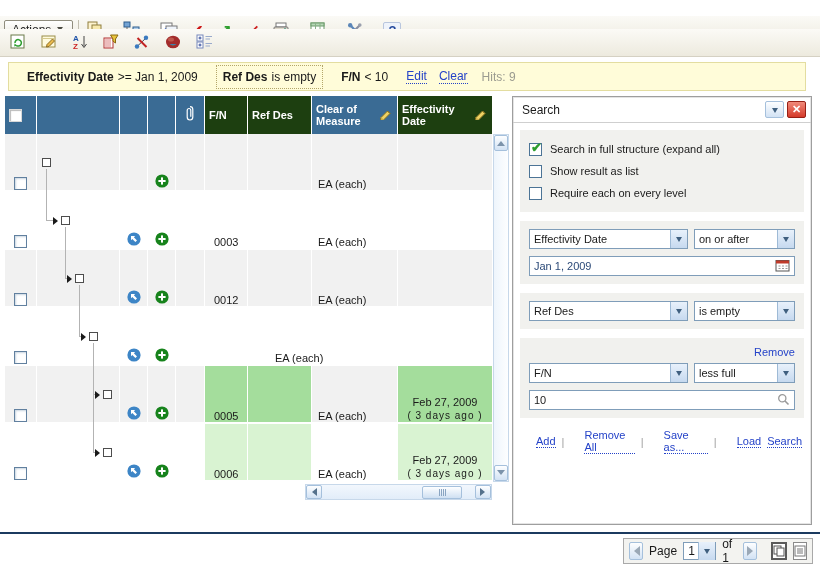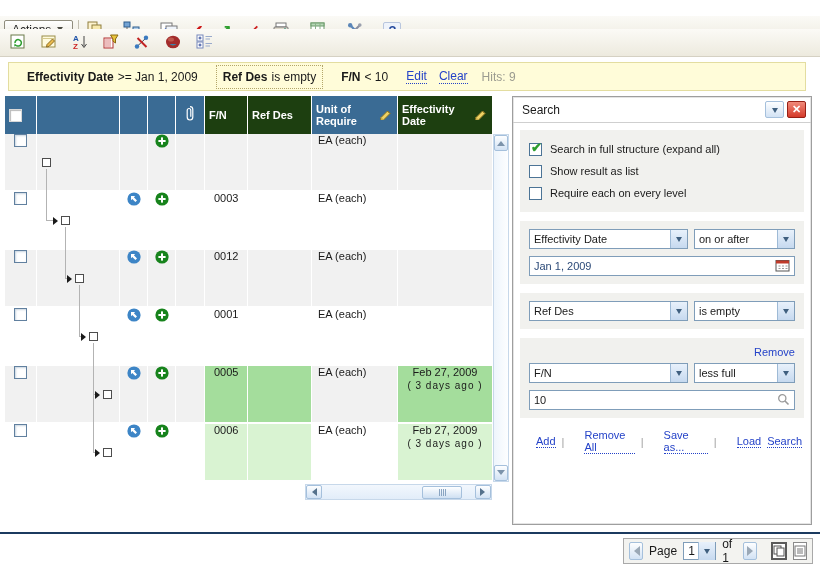--- a/index.html
+++ b/index.html
@@ -35,21 +35,21 @@
   
   #grid { position:absolute; left:5px; top:96px; width:488px; }
   #grid-header { display:flex; height:38px; }
   .hcell { color:#fff; font-weight:bold; font-size:11px; display:flex; align-items:center;
            border-right:1px solid #fff; padding:2px 4px; line-height:12px; }
   .hcell.blue { background:#3a6b94; }
   .hcell.green { background:#1d3f10; }
   .hcell .lbl { flex:1; }
   .grow { display:flex; height:58px; border-bottom:2px solid #fff; background:#fff; }
   .grow.alt { background:#f1f1f1; }
-  .gcell { border-right:1px solid #fff; display:flex; align-items:flex-start; position:relative; }
+  .gcell { border-right:1px solid #fff; display:flex; align-items:flex-end; position:relative; }
   .cb { width:13px; height:13px; background:#fff; border:1px solid #61809f;
         box-shadow:inset 1px 1px 2px #c9d5e0; cursor:pointer; }
   .hdr-cb { border:1px solid #d8d8d8; box-shadow:inset 1px 1px 1px #bbb; }
   .tree-sq { position:absolute; width:9px; height:9px; background:#fff; border:1px solid #4d4d4d; top:24px; }
   .tree-ar { position:absolute; width:0; height:0; border-left:5px solid #1a1a1a;
              border-top:4px solid transparent; border-bottom:4px solid transparent; top:25px; }
   .tline { position:absolute; background:#b3b3b3; }
   .fn-val { padding-left:9px; font-size:11px; }
   .uom-val { padding-left:6px; font-size:11px; }
   .eff-wrap { width:100%; text-align:center; line-height:13px; }
@@ -311,21 +311,21 @@
               <path d="M5 1.6 C6.7 1.6 7.8 2.8 7.8 4.4 V12 C7.8 13.8 6.6 15 5 15 C3.4 15 2.2 13.8 2.2 12 V5.5 C2.2 4.4 3 3.5 4 3.5 C5 3.5 5.8 4.4 5.8 5.5 V11.8" fill="none" stroke="#fff" stroke-width="1.2"></path>
             </svg></span>
         </div>
         <div class="hcell green" style="width: 43px;">
           <span class="lbl">F/N</span>
         </div>
         <div class="hcell green" style="width: 64px;">
           <span class="lbl">Ref Des</span>
         </div>
         <div class="hcell blue" style="width: 86px;">
-          <span class="lbl">Unit of Require</span>
+          <span class="lbl">Clear of Measure</span>
           <span><svg width="14" height="12">
               <path d="M2 9.5 L8.5 3 L11 5.5 L4.5 12 L1.5 12.3 z" fill="#efd264" stroke="#8a7420"></path>
               <path d="M8.5 3 L11 5.5" stroke="#8a7420"></path>
               <path d="M2 9.5 L4.5 12" stroke="#c9b14a"></path>
             </svg></span>
         </div>
         <div class="hcell green" style="width: 95px;">
           <span class="lbl">Effectivity Date</span>
           <span><svg width="14" height="12">
               <path d="M2 9.5 L8.5 3 L11 5.5 L4.5 12 L1.5 12.3 z" fill="#efd264" stroke="#8a7420"></path>
@@ -453,23 +453,20 @@
               </svg></span>
           </div>
           <div class="gcell" style="width: 28px; justify-content: center;">
             <span style="cursor: pointer;"><svg width="14" height="14">
                 <circle cx="7" cy="7" r="6.6" fill="#17831c"></circle>
                 <rect x="3.4" y="6" width="7.2" height="2" fill="#fff"></rect>
                 <rect x="6" y="3.4" width="2" height="7.2" fill="#fff"></rect>
               </svg></span>
           </div>
           <div class="gcell" style="width: 29px;"></div>
-          <div class="gcell" style="width: 43px;">
-            <span class="fn-val">0001</span>
-          </div>
           <div class="gcell" style="width: 64px;">
             <span class="fn-val"></span>
           </div>
           <div class="gcell" style="width: 86px;">
             <span class="uom-val">EA (each)</span>
           </div>
           <div class="gcell" style="width: 95px;"></div>
         </div>
         <div class="grow alt">
           <div class="gcell" style="width: 32px; justify-content: center;">

